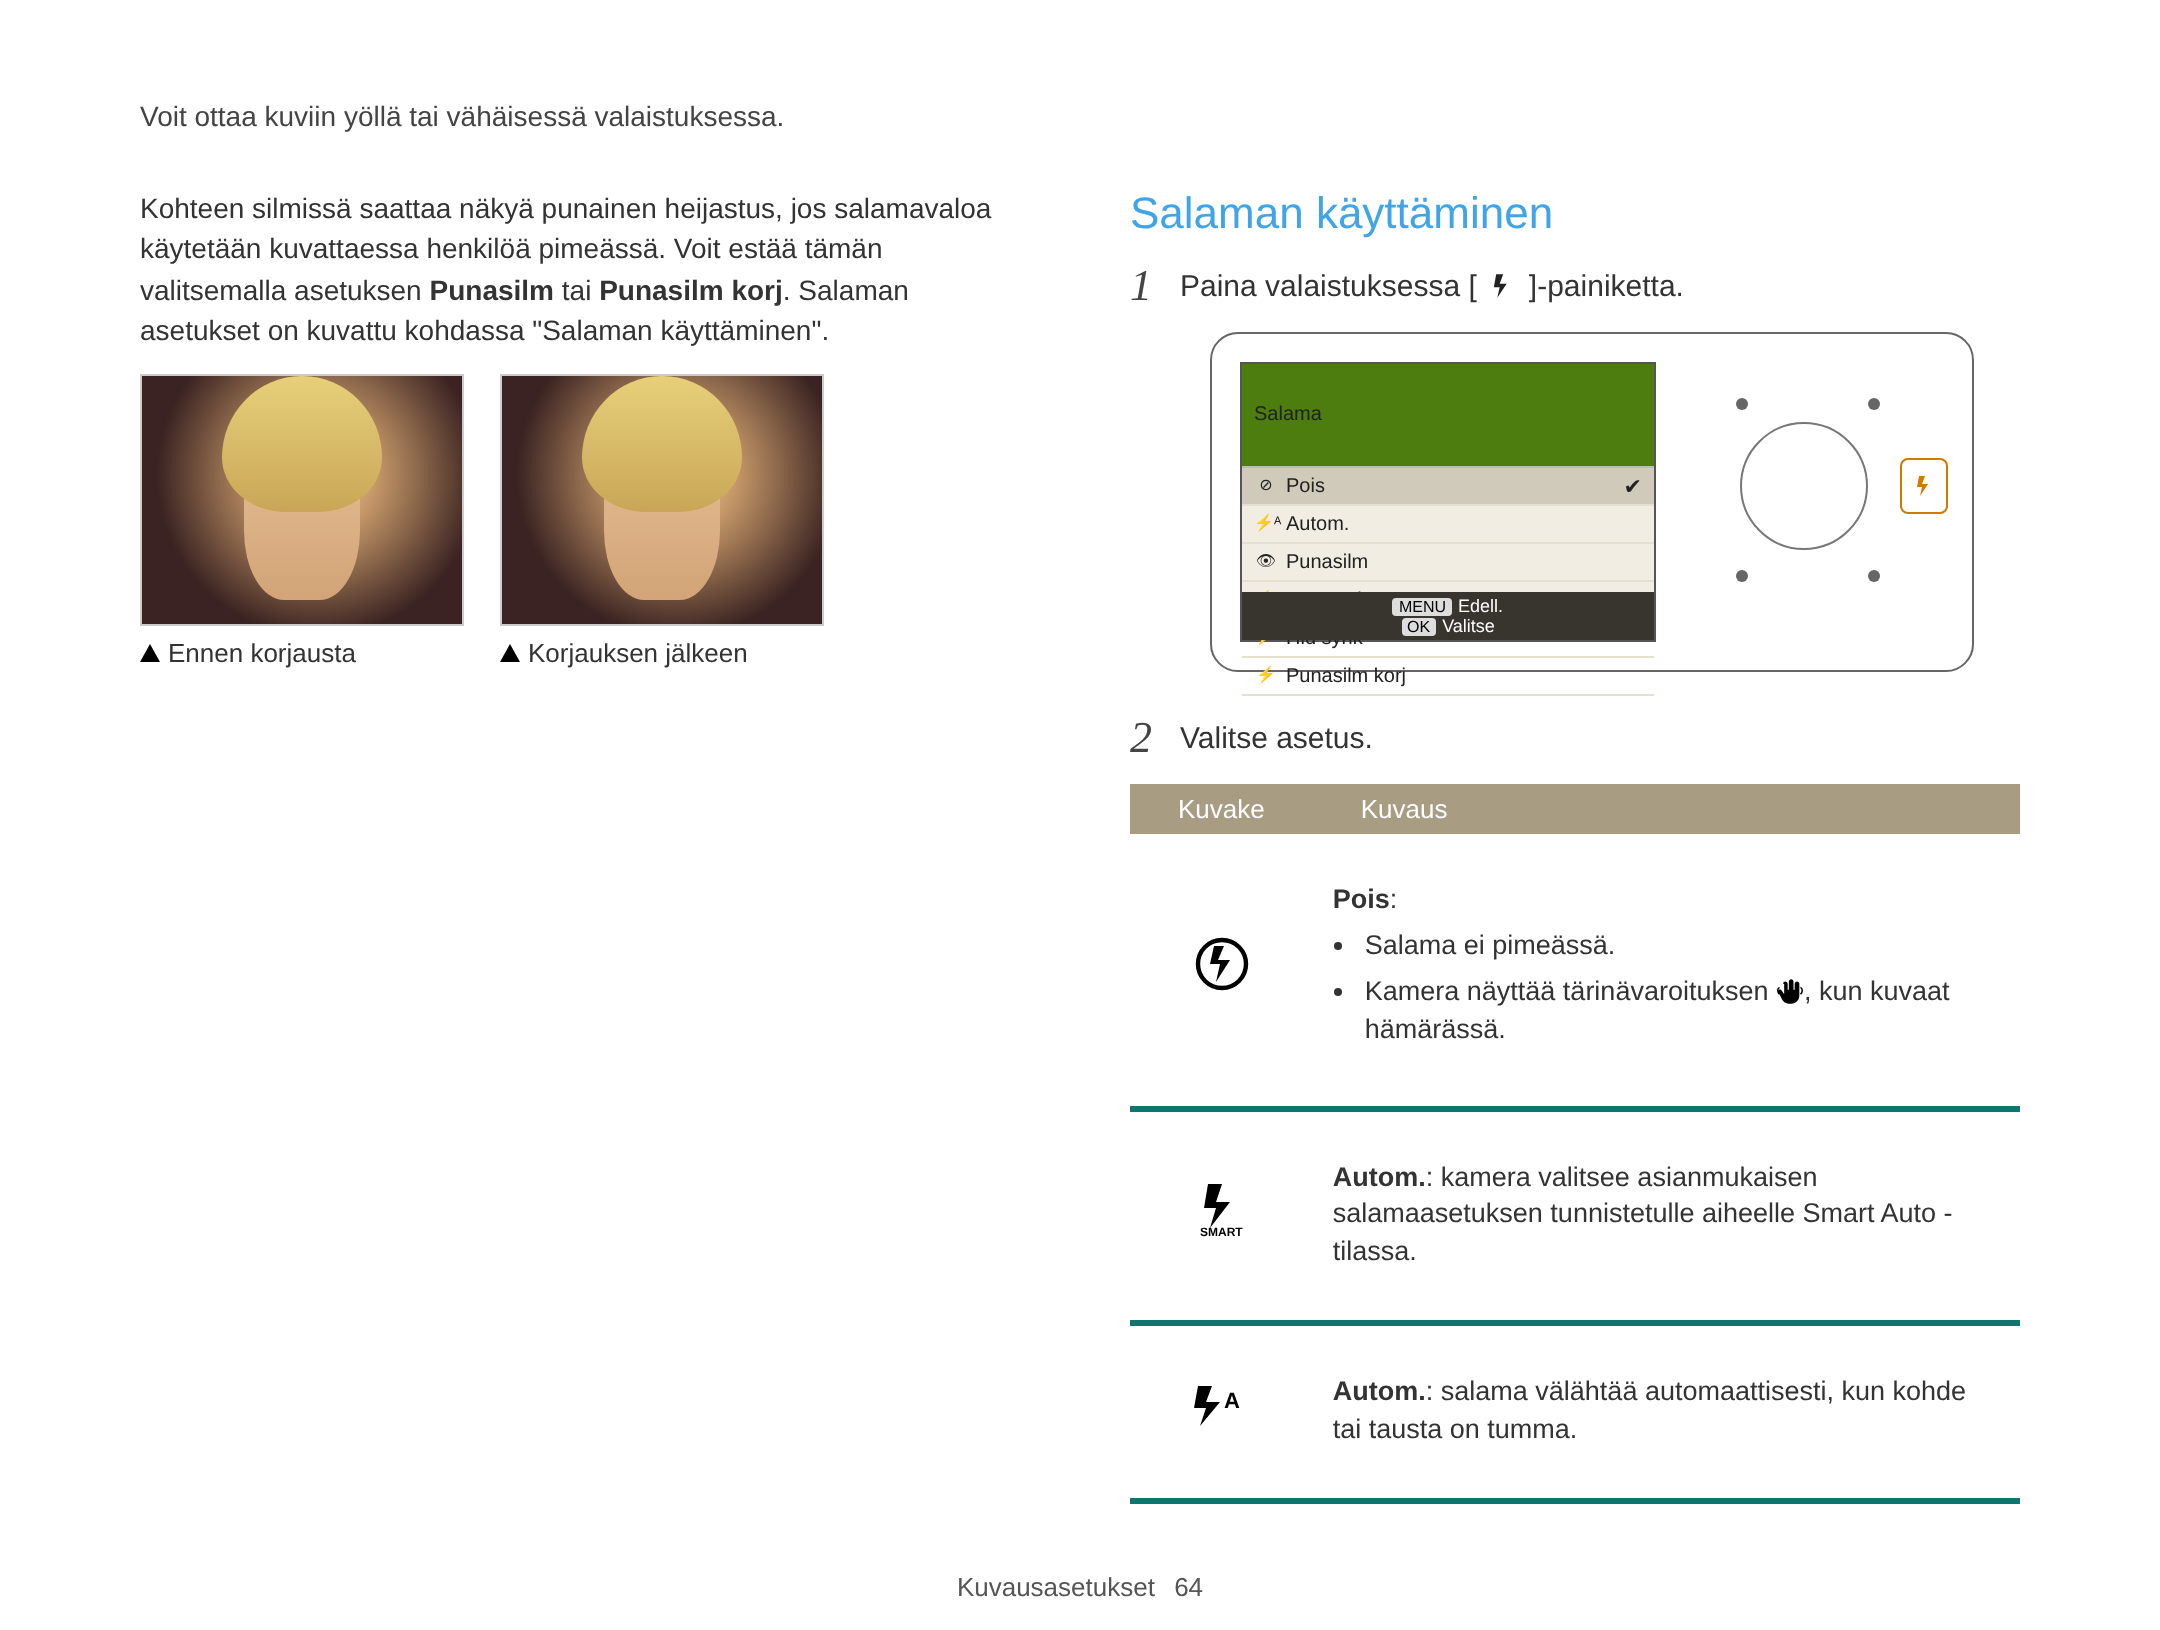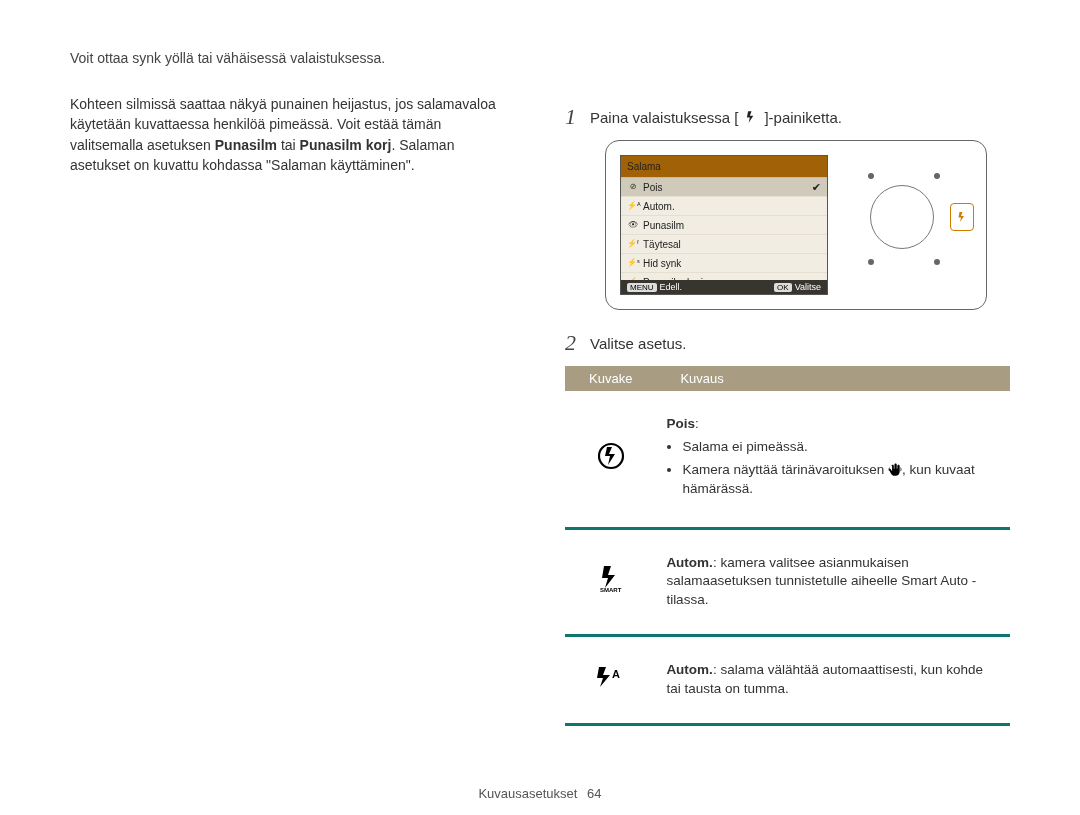--- a/index.html
+++ b/index.html
@@ -125,22 +125,22 @@
   }
   .camera-screen {
     position:absolute;
     left:14px; top:14px;
     width:206px; height:138px;
     border:1px solid #555;
     background:#f1ede3;
     font-size:10px;
   }
   .menu-hdr {
-    background:#a16207;
-    padding:5px 6px;
+    background:#4d7c0f;
+    padding:20px 6px;
     font-size:10px;
     border-bottom:1px solid #bbb;
   }
   .menu-item {
     display:flex;
     align-items:center;
     gap:4px;
     padding:2px 6px;
     border-bottom:1px solid #e4dfd0;
     height:14px;
@@ -153,20 +153,21 @@
     display:inline-block;
   }
   .menu-item .chk { margin-left:auto; font-size:11px; }
   .menu-footer {
     position:absolute; bottom:0; left:0; right:0;
     background:#38352e; color:#fff;
     font-size:9px;
     display:flex; justify-content:space-between;
     padding:2px 6px;
     align-items:center;
+    flex-direction:column;
   }
   .btn-chip { background:#ddd; color:#000; border-radius:2px; padding:0 3px; font-size:8px; margin-right:3px;}
   .dpad {
     position:absolute;
     right:52px; top:44px;
     width:62px; height:62px;
     border:1.5px solid #777;
     border-radius:50%;
   }
   .ctrl-dot {
@@ -231,31 +232,42 @@
     text-align:center;
     font-size:13px;
     color:#555;
   }
   .footer .pg { margin-left:6px; }
 </style>
 </head>
 <body>
 
 <div class="page">
-  <div class="subtitle">Voit ottaa synk yöllä tai vähäisessä valaistuksessa.</div>
+  <div class="subtitle">Voit ottaa kuviin yöllä tai vähäisessä valaistuksessa.</div>
 
   <div class="columns">
 
     <div class="col">
       <p class="body">
         <span>Kohteen silmissä saattaa näkyä punainen heijastus, jos salamavaloa käytetään kuvattaessa henkilöä pimeässä. Voit estää tämän valitsemalla asetuksen </span><span class="bold">Punasilm</span><span> tai </span><span class="bold">Punasilm korj</span><span>. Salaman asetukset on kuvattu kohdassa "Salaman käyttäminen".</span>
       </p>
+      <div class="photos">
+        <div class="photo-block">
+          <div class="photo"></div>
+          <div class="caption"><span class="tri"></span><span>Ennen korjausta</span></div>
+        </div>
+        <div class="photo-block">
+          <div class="photo"></div>
+          <div class="caption"><span class="tri"></span><span>Korjauksen jälkeen</span></div>
+        </div>
+      </div>
     </div>
 
     <div class="col">
+      <h2 class="section">Salaman käyttäminen</h2>
 
       <div class="step">
         <span class="stepnum">1</span>
         <span>Paina valaistuksessa [</span>
         <svg class="flash-icon-sm" viewBox="0 0 24 24">
             <path d="M7 2 L13 2 L10 10 L16 10 L8 22 L10 13 L5 13 Z" fill="#222"></path>
           </svg>
         <span>]-painiketta.</span>
       </div>
 

